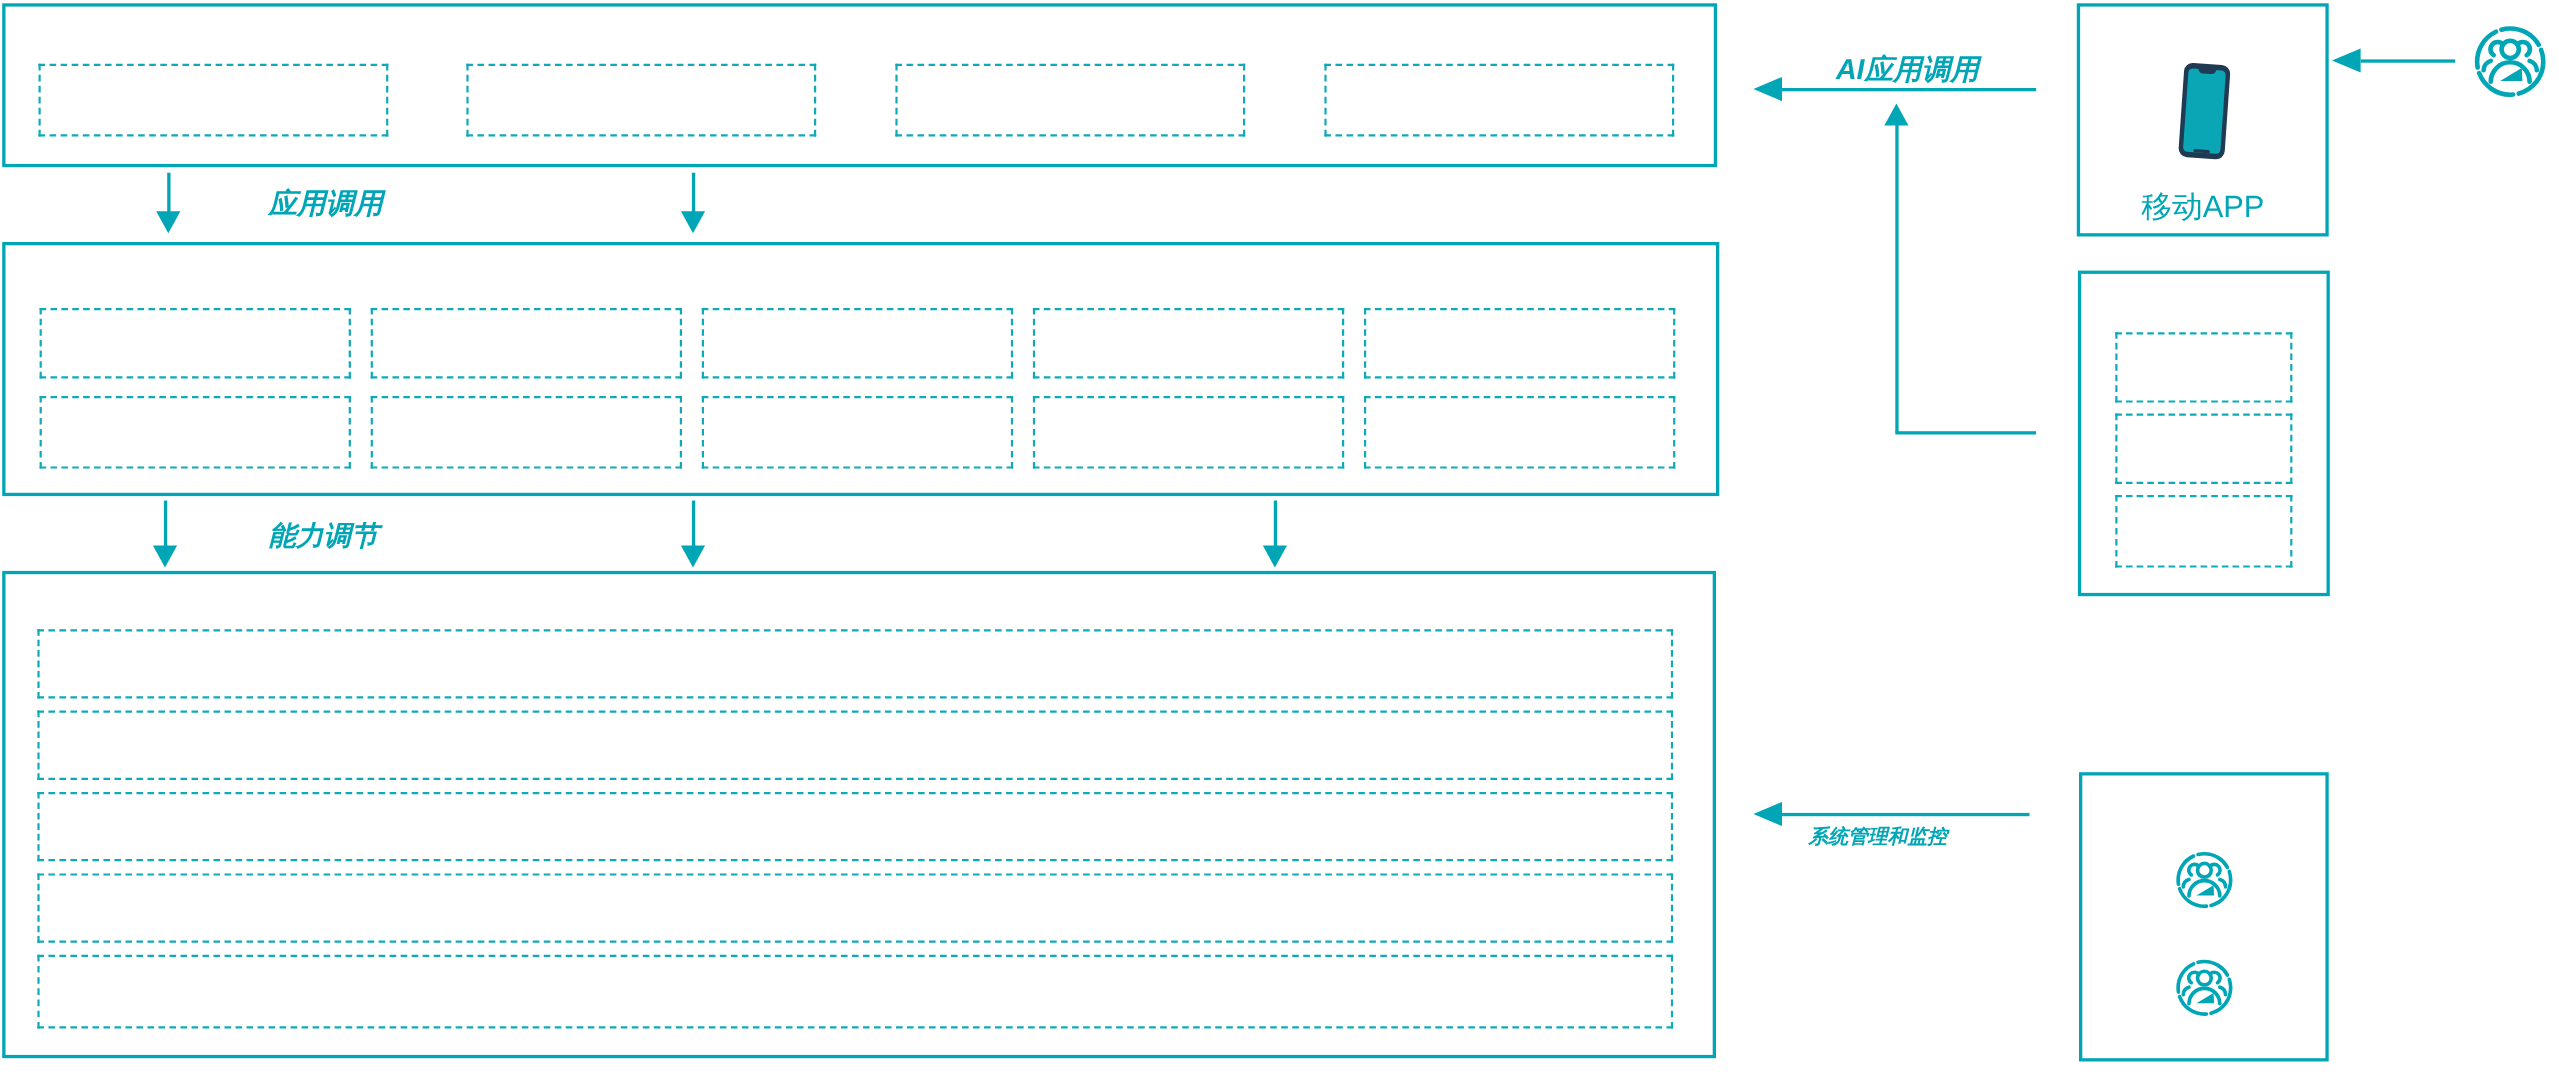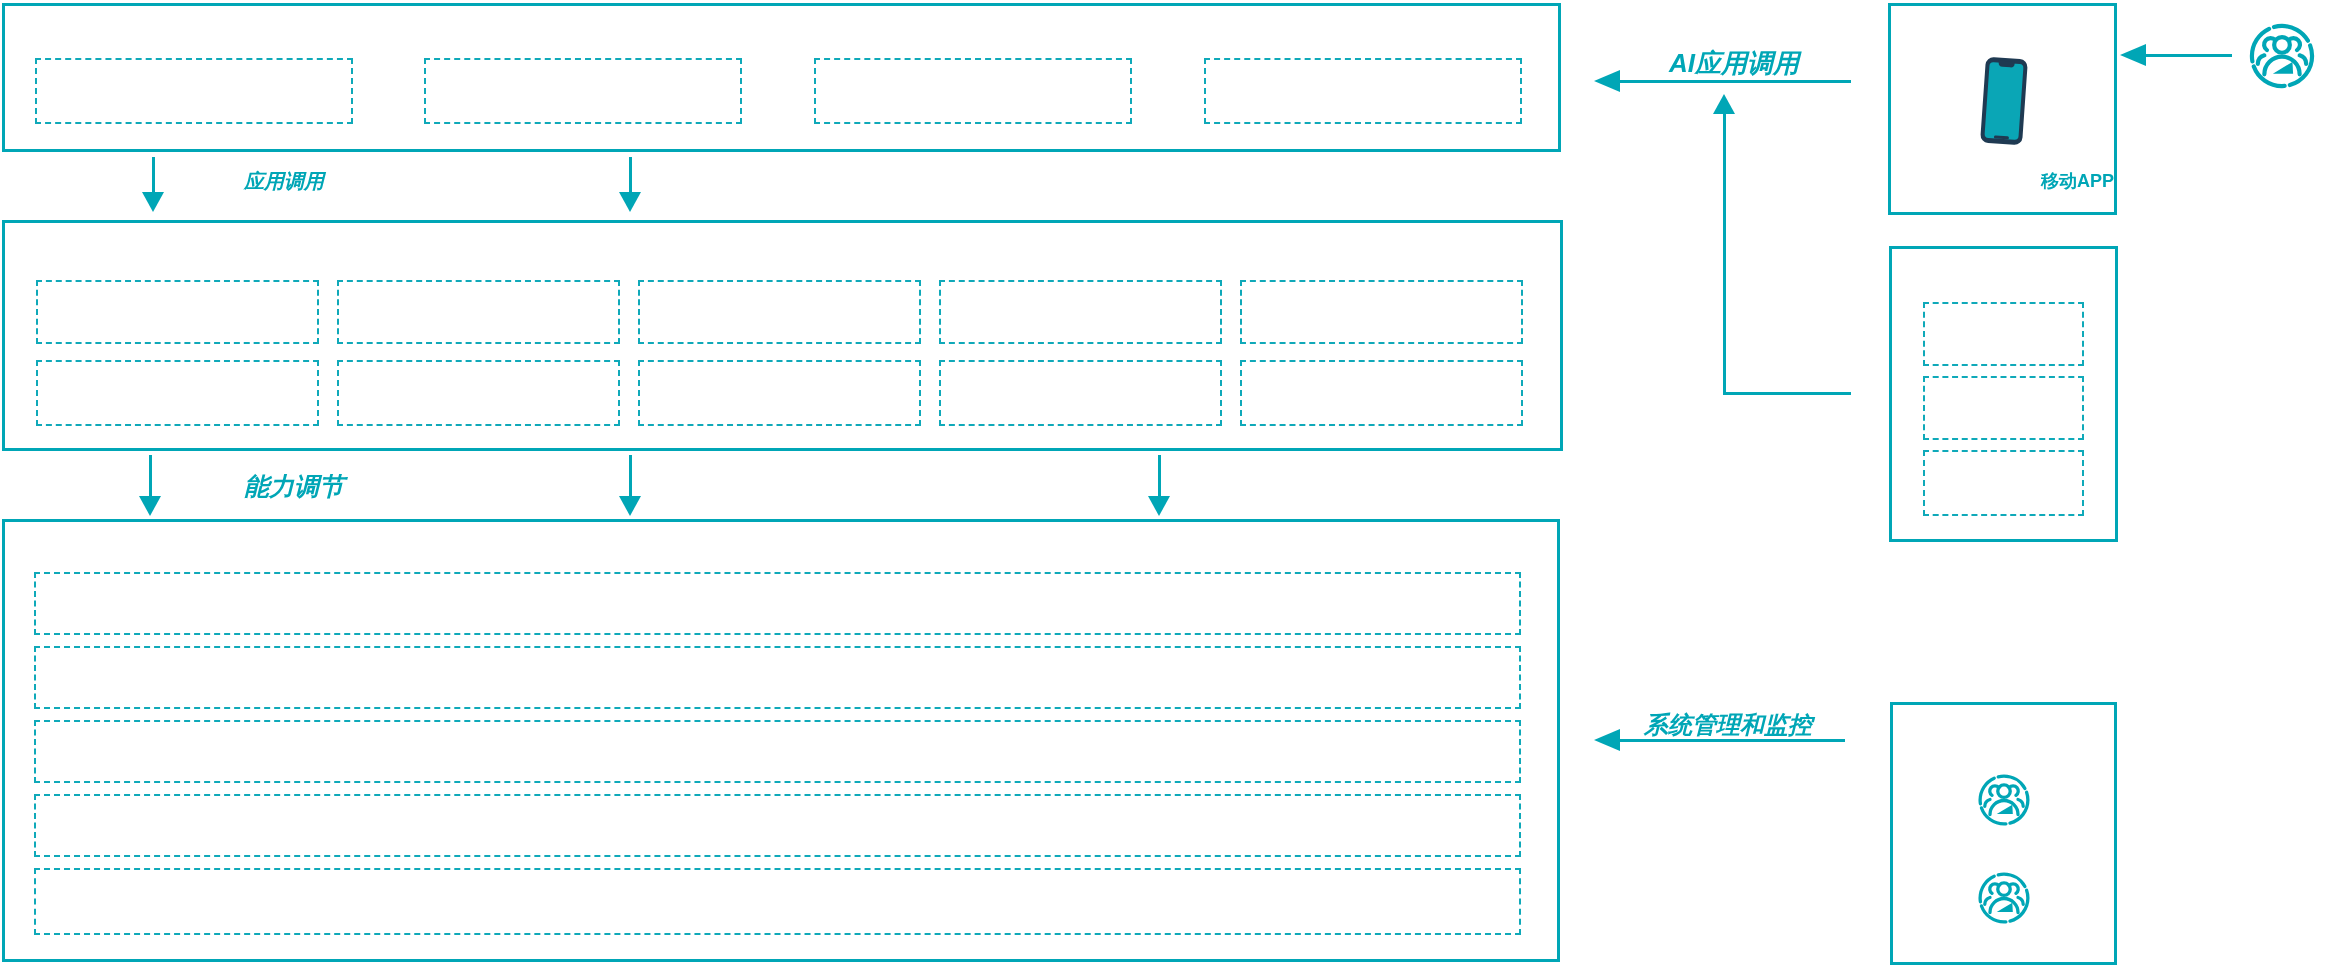--- a/index.html
+++ b/index.html
@@ -19,21 +19,21 @@
   .v-line{width:3px;}
   .h-line{height:3px;}
   .head-down{position:absolute;width:0;height:0;border-left:11px solid transparent;border-right:11px solid transparent;border-top:20px solid var(--teal);}
   .head-up{position:absolute;width:0;height:0;border-left:11px solid transparent;border-right:11px solid transparent;border-bottom:20px solid var(--teal);}
   .head-left{position:absolute;width:0;height:0;border-top:11px solid transparent;border-bottom:11px solid transparent;border-right:26px solid var(--teal);}
   .lbl{position:absolute;color:var(--teal);font-weight:bold;white-space:nowrap;font-style:italic;}
   .phone{position:absolute;width:42px;height:86px;background:var(--phone-dark);border-radius:8px;transform:rotate(4deg);}
   .phone .screen{position:absolute;left:4px;right:4px;top:5px;bottom:5px;background:var(--phone-screen);border-radius:4px;}
   .phone .notch{position:absolute;top:3px;left:50%;transform:translateX(-50%);width:16px;height:6px;background:var(--phone-dark);border-radius:0 0 4px 4px;z-index:2;}
   .phone .homebar{position:absolute;bottom:5px;left:50%;transform:translateX(-50%);width:15px;height:3px;background:var(--phone-dark);border-radius:2px;z-index:2;}
-  .mobile-label{position:absolute;left:0;right:0;top:163px;text-align:right;color:var(--teal);font-weight:bold;font-size:18px;}
+  .mobile-label{position:absolute;left:0;right:0;top:163px;text-align:center;color:var(--teal);font-weight:normal;font-size:28px;}
   .group-icon{position:absolute;}
 </style>
 </head>
 <body>
 
 <div class="canvas">
 
   <div class="solid-box" style="left:2px;top:3px;width:1559px;height:149px;">
     <div class="dashed-box" style="left:30px;top:52px;width:318px;height:66px;"></div>
     <div class="dashed-box" style="left:419px;top:52px;width:318px;height:66px;"></div>
@@ -42,21 +42,21 @@
   </div>
 
   <div>
     <div class="v-line" style="left:152px;top:157px;height:36px;"></div>
     <div class="head-down" style="left:142px;top:192px;"></div>
   </div>
   <div>
     <div class="v-line" style="left:629px;top:157px;height:36px;"></div>
     <div class="head-down" style="left:619px;top:192px;"></div>
   </div>
-  <div class="lbl" style="left:244px;top:168px;font-size:20px;">应用调用</div>
+  <div class="lbl" style="left:244px;top:168px;font-size:26px;">应用调用</div>
 
   <div class="solid-box" style="left:2px;top:220px;width:1561px;height:231px;">
     <div class="dashed-box" style="left:31px;top:57px;width:283px;height:64px;"></div>
     <div class="dashed-box" style="left:332px;top:57px;width:283px;height:64px;"></div>
     <div class="dashed-box" style="left:633px;top:57px;width:283px;height:64px;"></div>
     <div class="dashed-box" style="left:934px;top:57px;width:283px;height:64px;"></div>
     <div class="dashed-box" style="left:1235px;top:57px;width:283px;height:64px;"></div>
     <div class="dashed-box" style="left:31px;top:137px;width:283px;height:66px;"></div>
     <div class="dashed-box" style="left:332px;top:137px;width:283px;height:66px;"></div>
     <div class="dashed-box" style="left:633px;top:137px;width:283px;height:66px;"></div>
@@ -128,21 +128,21 @@
   <div class="solid-box" style="left:1889px;top:246px;width:229px;height:296px;">
     <div class="dashed-box" style="left:31px;top:53px;width:161px;height:64px;"></div>
     <div class="dashed-box" style="left:31px;top:127px;width:161px;height:64px;"></div>
     <div class="dashed-box" style="left:31px;top:201px;width:161px;height:66px;"></div>
   </div>
 
   <div>
     <div class="h-line" style="left:1620px;top:739px;width:225px;"></div>
     <div class="head-left" style="left:1594px;top:729px;"></div>
   </div>
-  <div class="lbl" style="left:1644px;top:709px;font-size:24px;">系统管理和监控</div>
+  <div class="lbl" style="left:1644px;top:748px;font-size:18px;">系统管理和监控</div>
 
   <div class="solid-box" style="left:1890px;top:702px;width:227px;height:263px;">
     <svg class="group-icon" style="left:84px;top:68px;" width="54" height="54" viewBox="0 0 52 52">
       <g fill="none" stroke="#00a6b6" stroke-width="3.2" stroke-linecap="round">
         <circle cx="26" cy="26" r="23" stroke-dasharray="30 4"></circle>
         <circle cx="26" cy="17.5" r="6"></circle>
         <path d="M14.5 21.5 a5 5 0 1 1 6.5 -7.5"></path>
         <path d="M31 14 a5 5 0 1 1 6.5 7.5"></path>
         <path d="M12.5 40 a13.5 13.5 0 0 1 27 0"></path>
         <path d="M7.5 32 a7 7 0 0 1 5 -6.5"></path>

